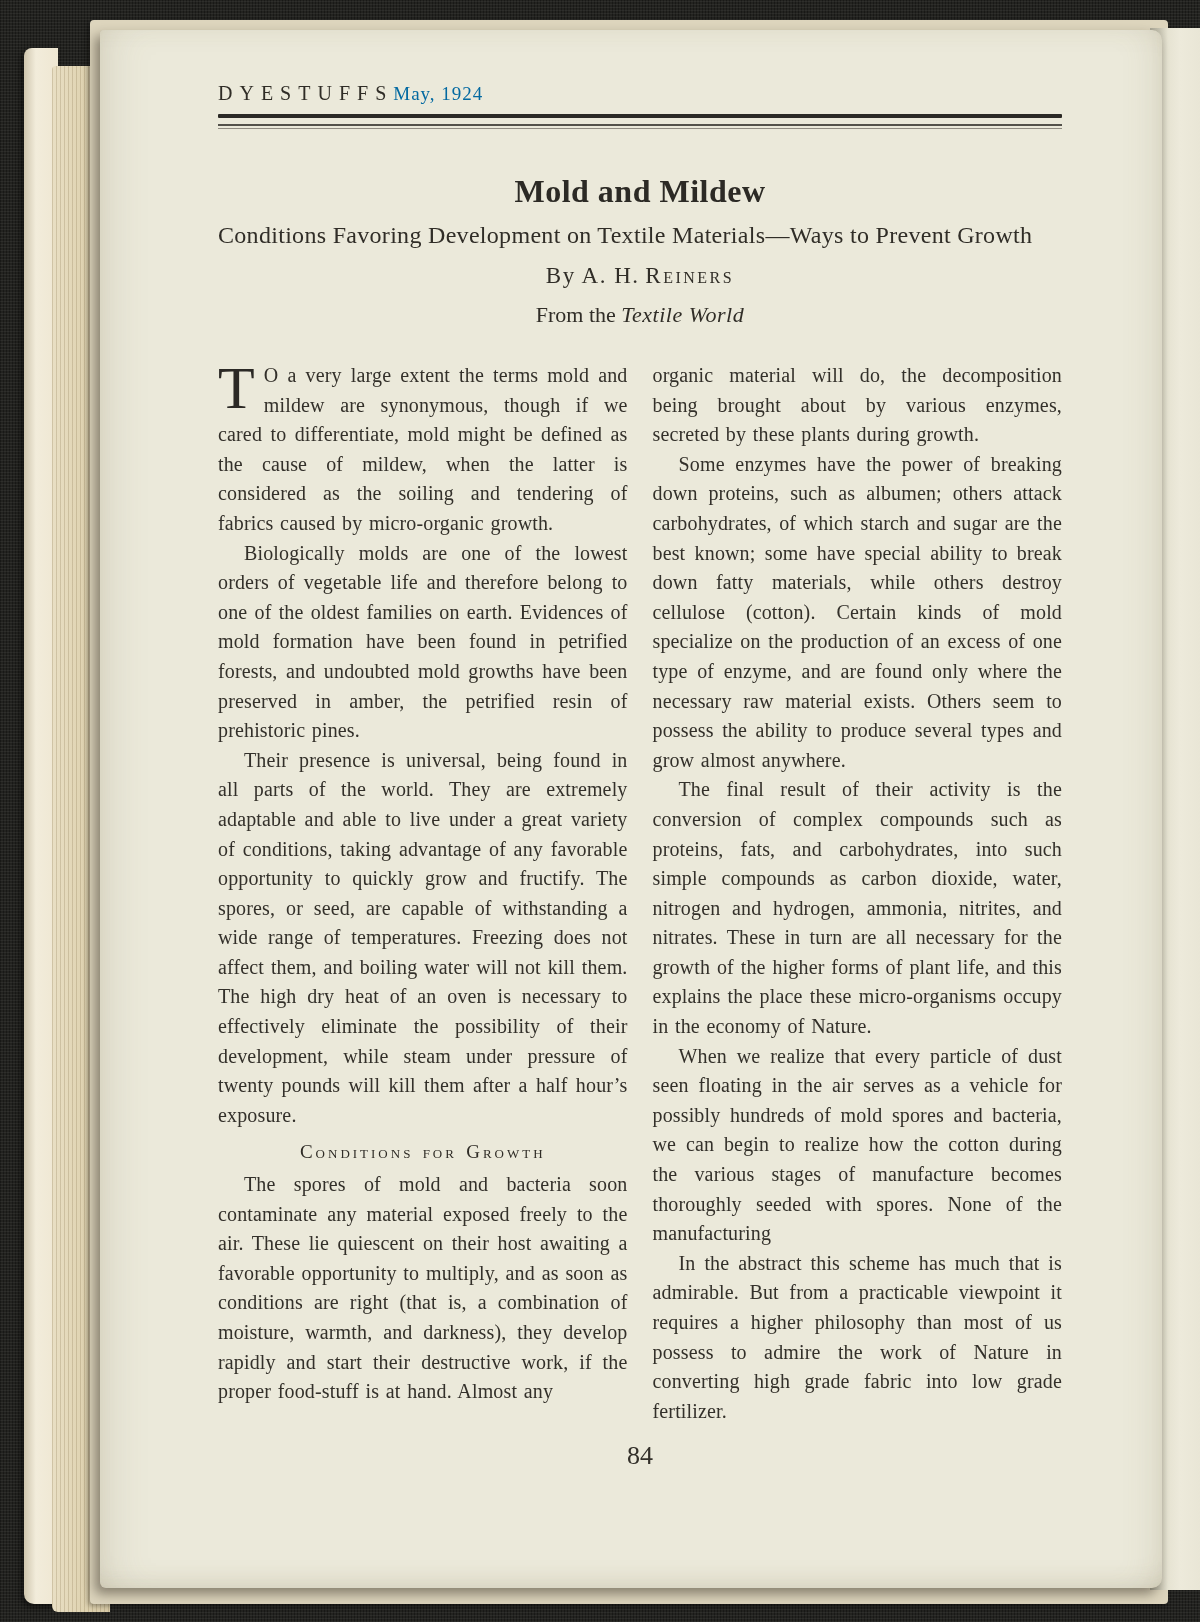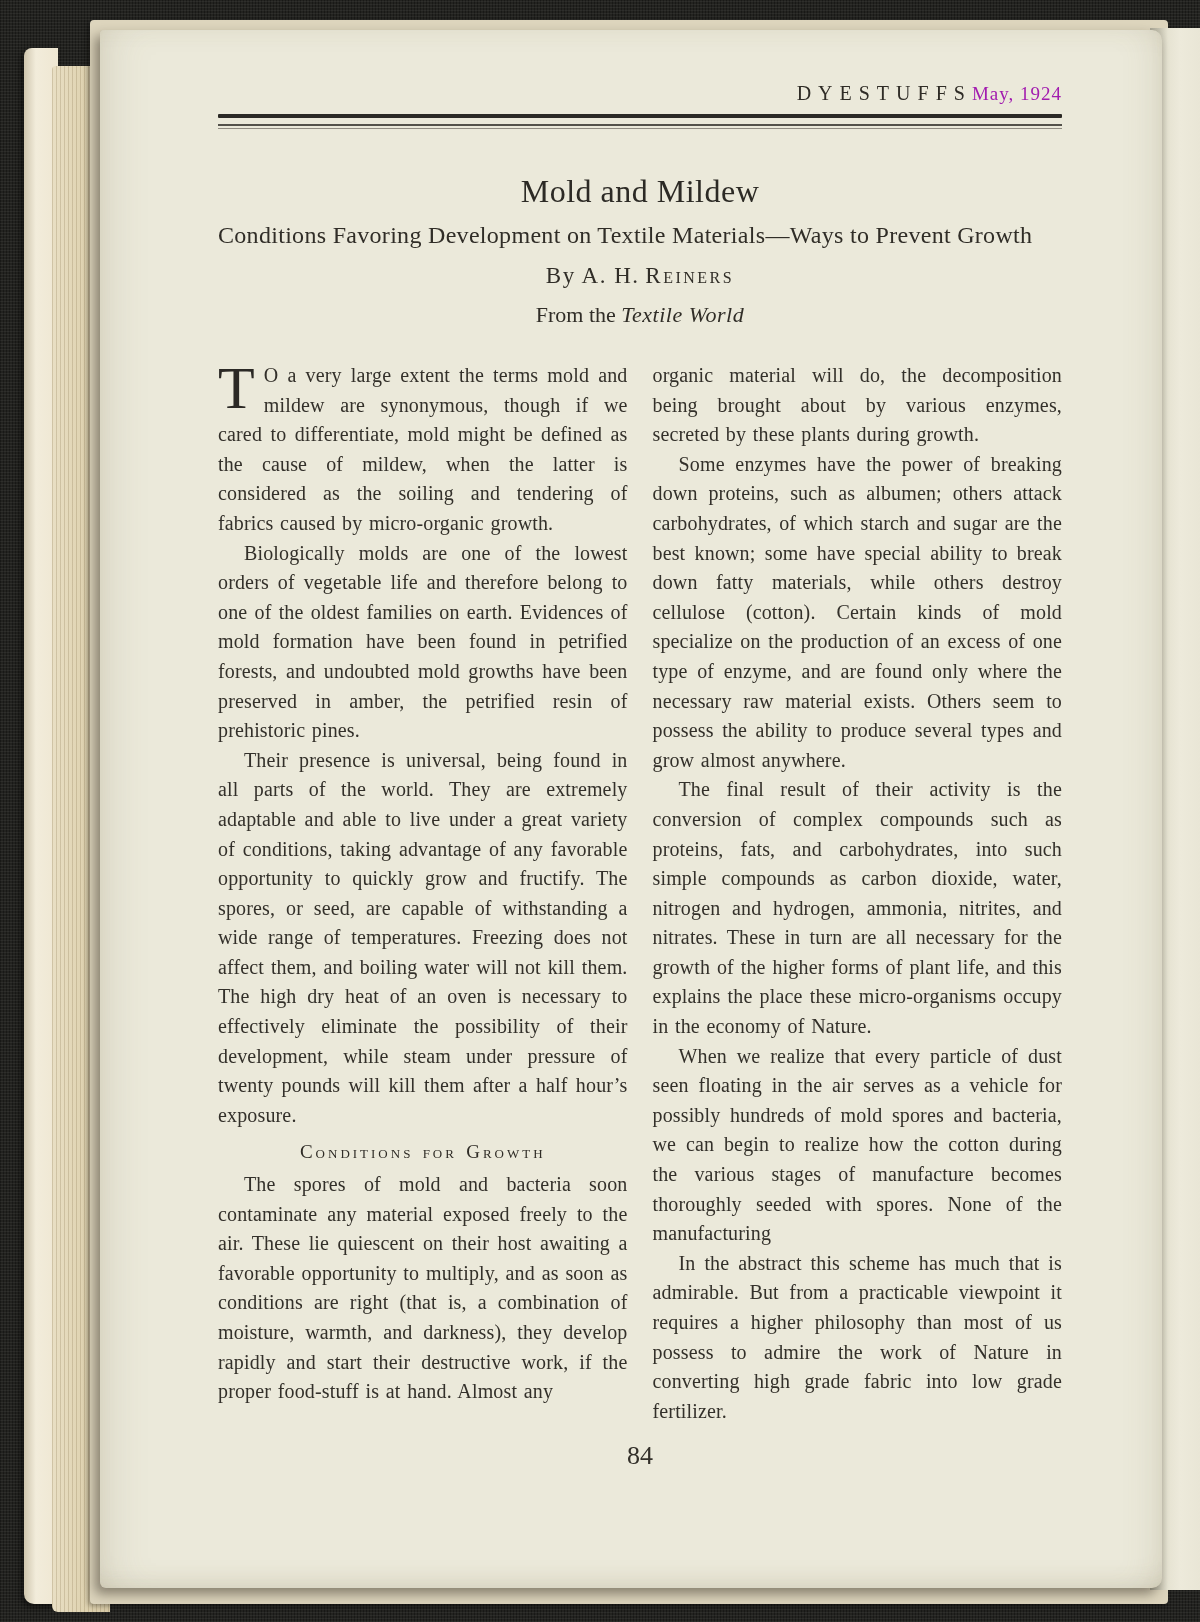--- a/index.html
+++ b/index.html
@@ -45,27 +45,27 @@
     background-color:#ebe9da;
     border-radius:4px 10px 10px 6px;
     box-shadow:
       -5px 6px 12px rgba(30,25,15,.45),
       inset 26px 0 50px -30px rgba(120,105,70,.28),
       inset -22px 0 45px -30px rgba(120,105,70,.30),
       inset 0 -18px 35px -25px rgba(120,105,70,.22);
     color:#34302a;
   }
   .content{position:absolute;left:118px;top:52px;width:844px;}
-  .running-header{display:flex;justify-content:flex-end;align-items:baseline;}
+  .running-header{display:flex;justify-content:flex-start;align-items:baseline;}
   .journal{font-size:20px;letter-spacing:7px;color:#2f2c26;}
-  .issue-date{font-size:19px;letter-spacing:1px;color:#a21caf;}
+  .issue-date{font-size:19px;letter-spacing:1px;color:#0369a1;}
   .rule-thick{margin-top:9px;height:4px;background:#2b2925;border-radius:1px;}
   .rule-thin{margin-top:6px;height:2px;background:#3a3731;opacity:.85;}
   .rule-hair{margin-top:2px;height:1px;background:#55504a;opacity:.6;}
-  .title{margin:44px 0 0;font-size:32px;font-weight:400;text-align:center;letter-spacing:.5px;color:#2c2a25;}
+  .title{margin:44px 0 0;font-size:32px;font-weight:700;text-align:center;letter-spacing:.5px;color:#2c2a25;}
   .subtitle{margin:10px auto 0;font-size:24px;font-weight:normal;text-align:left;line-height:31px;letter-spacing:.3px;color:#302d27;}
   .byline{margin-top:12px;text-align:center;font-size:23px;color:#302d27;}
   .byline .sc{font-variant:small-caps;letter-spacing:2.5px;}
   .byline .sp{letter-spacing:1.5px;}
   .source{margin-top:13px;text-align:center;font-size:22px;color:#302d27;}
   .source i{letter-spacing:.5px;}
   .columns{display:flex;gap:25px;margin-top:33px;}
   .col{width:420px;font-size:20px;line-height:29.6px;text-align:justify;
        hyphens:auto;-webkit-hyphens:auto;letter-spacing:.15px;word-spacing:1.5px;color:#33302a;}
   .col p{margin:0;text-indent:1.3em;}

